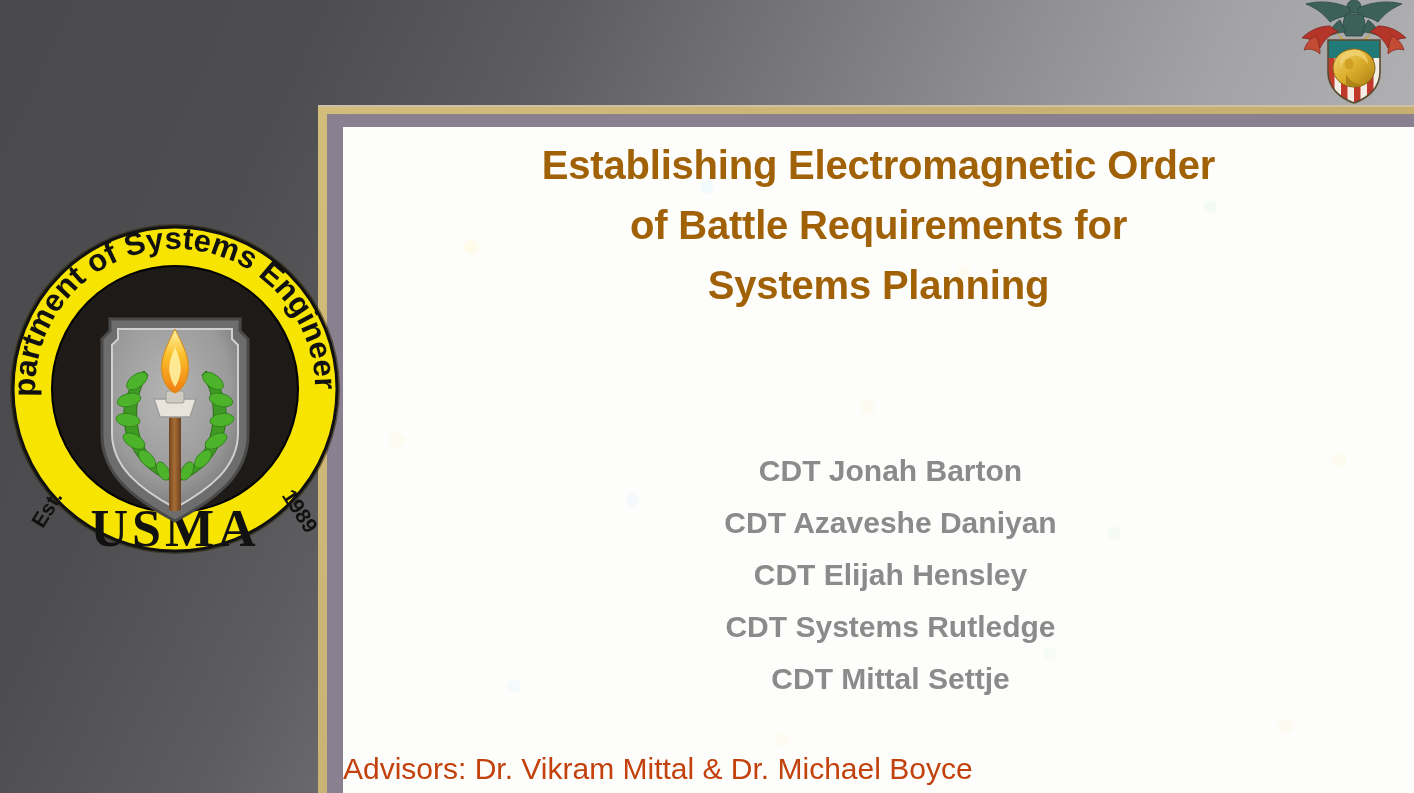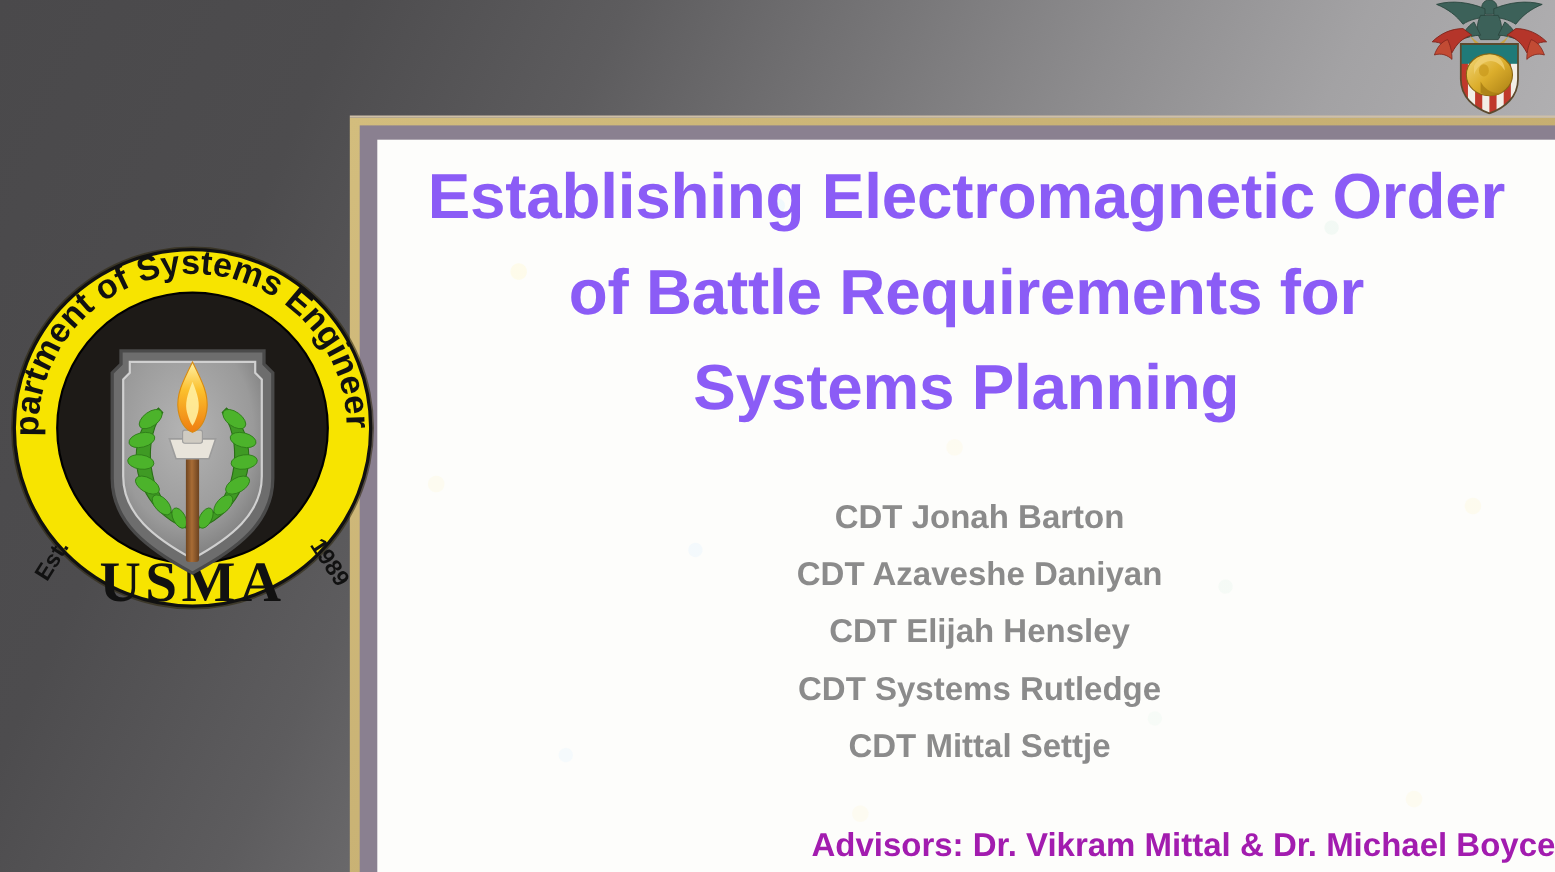--- a/index.html
+++ b/index.html
@@ -80,25 +80,25 @@
       radial-gradient(circle at 88% 90%, rgba(255,245,200,0.4) 0 7px, rgba(0,0,0,0) 8px);
   }
 
   
   #title {
     position: absolute;
     left: 38px;
     top: 8px;
     width: 995px;
     text-align: center;
-    font-size: 58px;
+    font-size: 40px;
     line-height: 1.50;
     font-weight: bold;
     letter-spacing: -0.2px;
-    color: #8b5cf6;
+    color: #a16207;
     margin: 0;
   }
 
   
   #authors {
     position: absolute;
     left: 0;
     top: 318px;
     width: 1095px;
     text-align: center;
@@ -110,24 +110,24 @@
     color: #8b8b8b;
     white-space: nowrap;
   }
 
   
   #advisors {
     position: absolute;
     left: 0;
     top: 625px;
     width: 1071px;
-    text-align: right;
+    text-align: left;
     font-size: 30px;
-    font-weight: bold;
-    color: #a21caf;
+    font-weight: normal;
+    color: #c2410c;
     white-space: nowrap;
   }
 
   
   #dse-seal {
     position: absolute;
     left: 6px;
     top: 203px;
     width: 338px;
     height: 372px;

